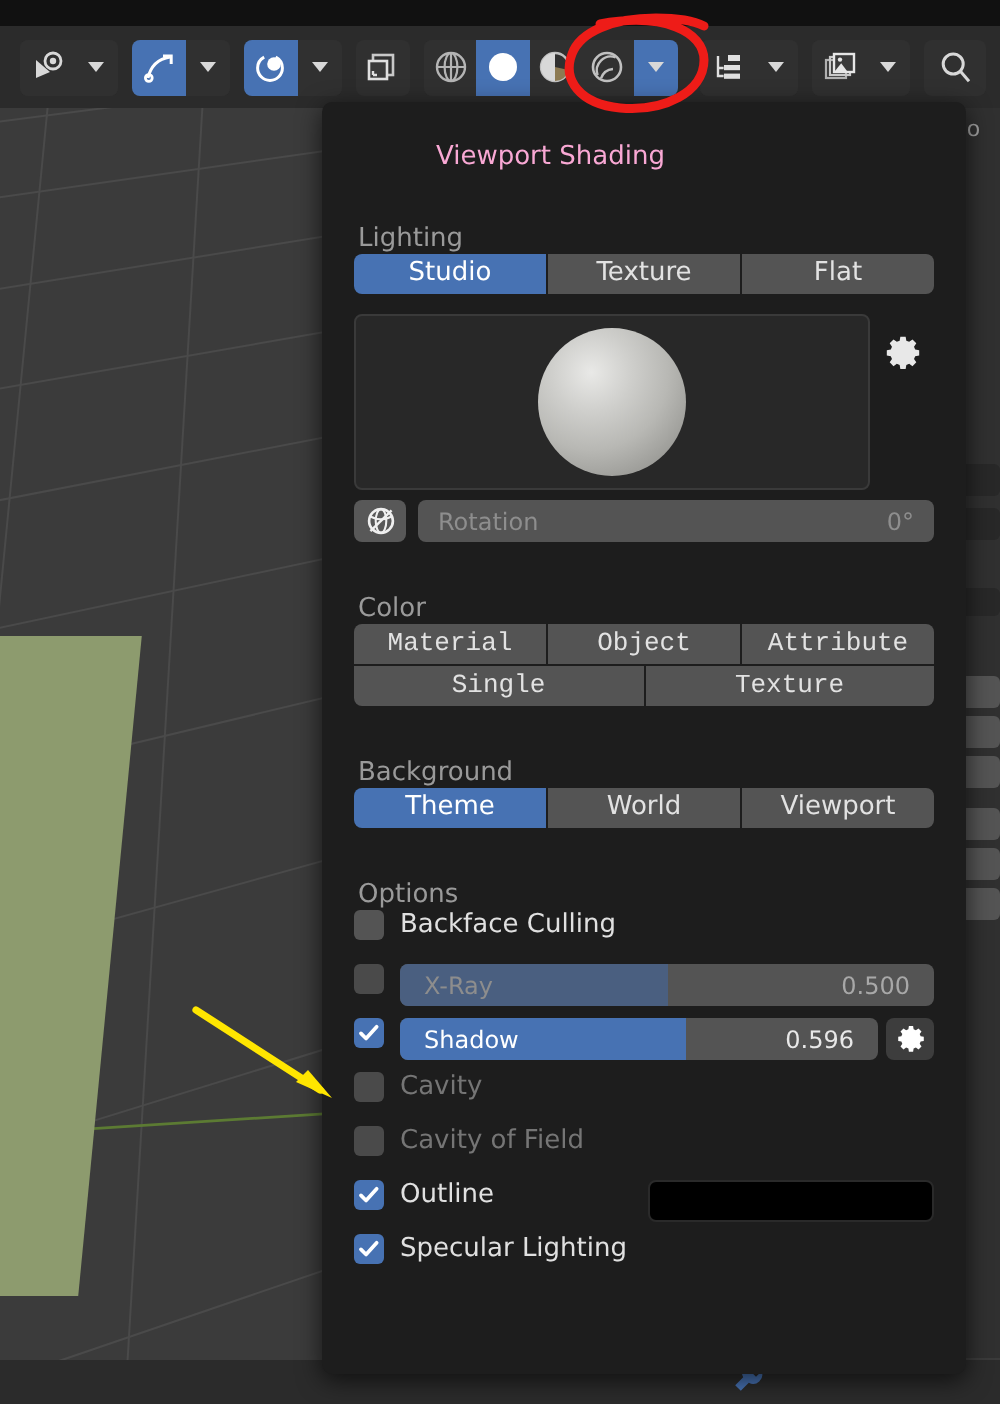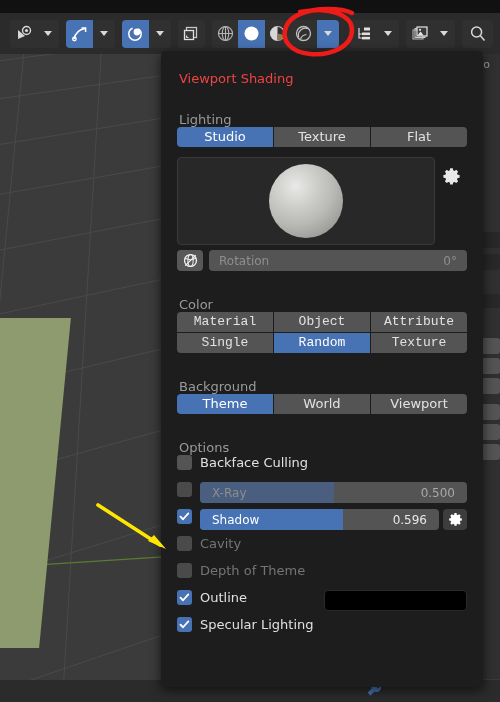--- a/index.html
+++ b/index.html
@@ -135,23 +135,24 @@
     width: 322px;
     height: 636px;
     background: #1d1d1d;
     border-radius: 5px;
     box-shadow: 0 3px 12px rgba(0,0,0,0.65);
     padding: 0;
     box-sizing: border-box;
     z-index: 30;
   }
   .pop-title {
-    color: #ef4444;
+    color: #f9a8d4;
     font-size: 13px;
     padding: 20px 0 0 18px;
+    margin-left: 39px;
   }
   .section-label {
     color: #9a9a9a;
     font-size: 13px;
     padding: 0 0 0 18px;
   }
   .sec-gap-lg { height: 26px; }
 
   
   .seg-row {
@@ -579,21 +580,20 @@
 
   <div class="section-label">Color</div>
   <div class="seg-grid">
     <div class="seg-row">
       <div class="seg dim">Material</div>
       <div class="seg dim">Object</div>
       <div class="seg dim">Attribute</div>
     </div>
     <div class="seg-row">
       <div class="seg dim">Single</div>
-      <div class="seg on">Random</div>
       <div class="seg dim">Texture</div>
     </div>
   </div>
 
   <div class="sec-gap-lg"></div>
 
   <div class="section-label">Background</div>
   <div class="seg-row">
     <div class="seg on">Theme</div>
     <div class="seg dim">World</div>
@@ -637,21 +637,21 @@
     </div>
   </div>
 
   <div class="opt-row">
     <div class="cbox dim"></div>
     <span class="opt-label dim">Cavity</span>
   </div>
 
   <div class="opt-row">
     <div class="cbox dim"></div>
-    <span class="opt-label dim">Depth of Theme</span>
+    <span class="opt-label dim">Cavity of Field</span>
   </div>
 
   <div class="opt-row">
     <div class="cbox checked">
       <svg class="check-glyph" width="11" height="11" viewBox="0 0 12 12">
         <path d="M1.6 6.2 L4.4 9 L10.2 2.6" fill="none" stroke="#ffffff" stroke-width="2" stroke-linecap="round" stroke-linejoin="round"></path>
       </svg>
     </div>
     <span class="opt-label">Outline</span>
     <div class="color-swatch"></div>

